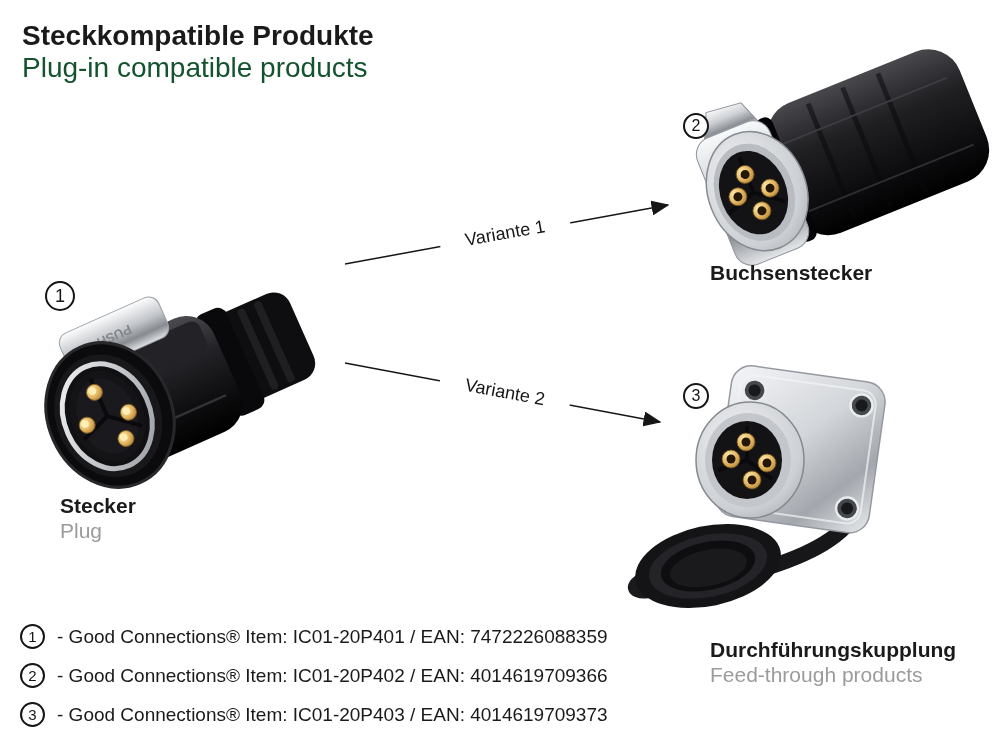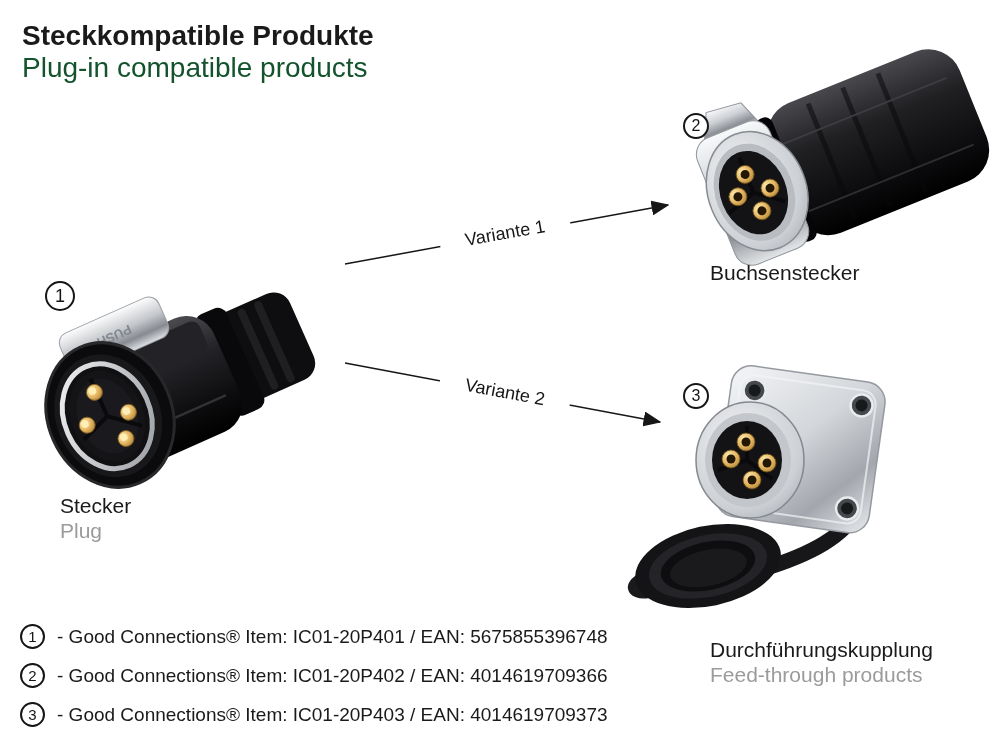--- a/index.html
+++ b/index.html
@@ -10,21 +10,21 @@
   .title-de{font-size:28px;font-weight:700;line-height:32px;color:#1a1a1a;}
   .title-en{font-size:28px;font-weight:400;line-height:32px;color:#14532d;}
   
   .badge{position:absolute;border:2px solid #161616;border-radius:50%;
          display:flex;align-items:center;justify-content:center;
          color:#161616;background:#fff;box-sizing:border-box;}
   .badge-lg{width:30px;height:30px;font-size:18px;}
   .badge-md{width:26px;height:26px;font-size:16px;}
   .badge-sm{width:25px;height:25px;font-size:15px;flex:0 0 25px;}
   
-  .plabel .de{font-size:21px;font-weight:400;line-height:25px;color:#1a1a1a;}
+  .plabel .de{font-size:21px;font-weight:700;line-height:25px;color:#1a1a1a;}
   .plabel .en{font-size:21px;font-weight:400;line-height:25px;color:#9b9b9b;}
   
   .item-row{display:flex;align-items:center;gap:12px;margin-bottom:14px;}
   .item-text{font-size:19px;color:#1a1a1a;}
   svg{overflow:visible;display:block;}
   .arrow-label{font-size:18px;fill:#161616;}
 </style>
 </head>
 <body>
 
@@ -266,21 +266,21 @@
     <div class="de">Buchsenstecker</div>
   </div>
   <div class="abs plabel" style="left:710px;top:637px;">
     <div class="de">Durchführungskupplung</div>
     <div class="en">Feed-through products</div>
   </div>
 
   <div class="abs" style="left:20px;top:624px;">
     <div class="item-row">
       <div class="badge-sm badge" style="position:static;">1</div>
-      <div class="item-text">- Good Connections® Item: IC01-20P401 / EAN: 5675855396748</div>
+      <div class="item-text">- Good Connections® Item: IC01-20P401 / EAN: 7472226088359</div>
     </div>
     <div class="item-row">
       <div class="badge-sm badge" style="position:static;">2</div>
       <div class="item-text">- Good Connections® Item: IC01-20P402 / EAN: 4014619709366</div>
     </div>
     <div class="item-row">
       <div class="badge-sm badge" style="position:static;">3</div>
       <div class="item-text">- Good Connections® Item: IC01-20P403 / EAN: 4014619709373</div>
     </div>
   </div>

